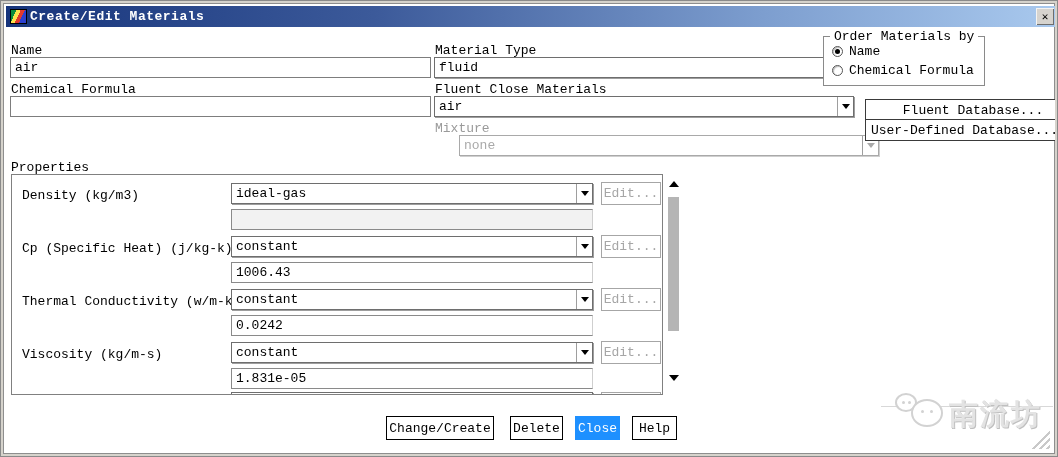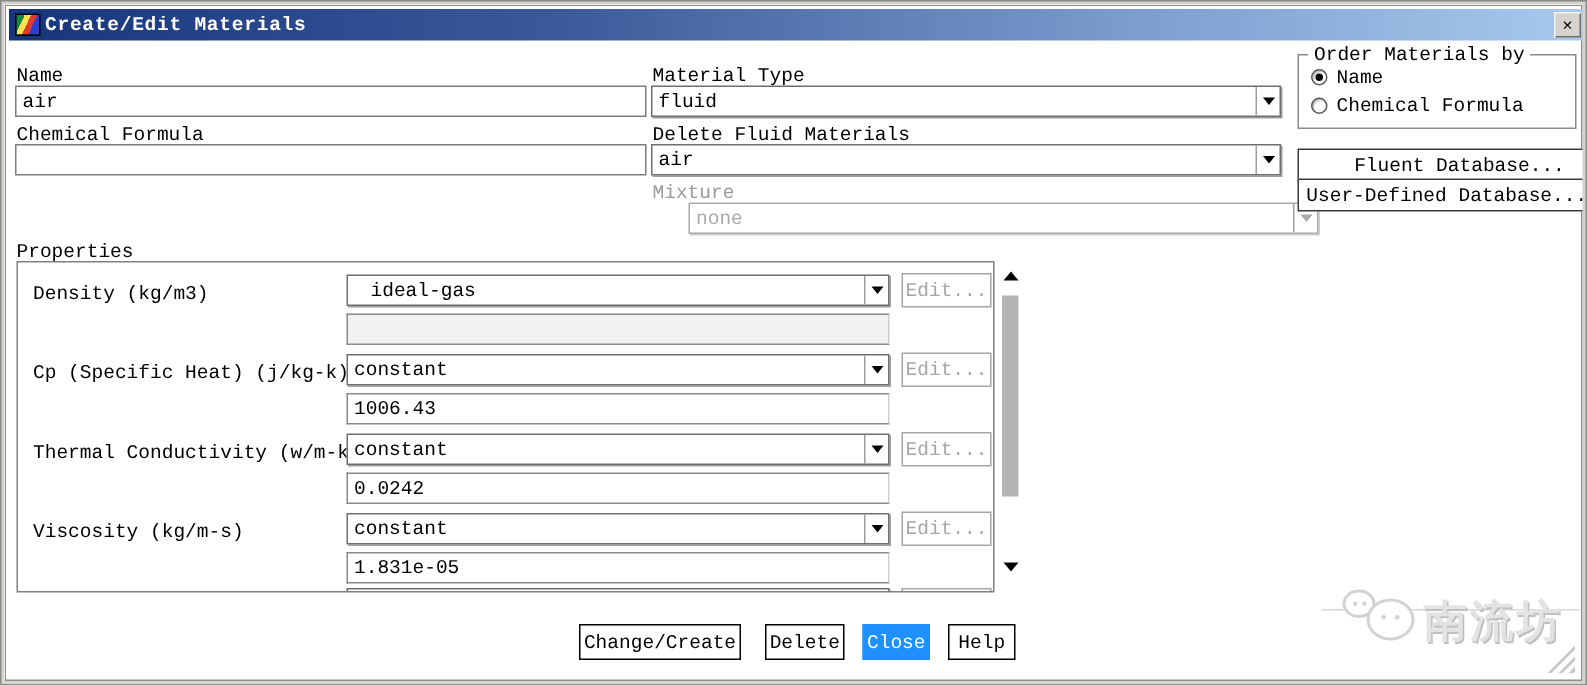--- a/index.html
+++ b/index.html
@@ -82,37 +82,37 @@
   <input class="tfield" style="left: 7px; top: 93px; width: 421px;" value="">
 
   <div class="lbl" style="left:432px;top:40px;">Material Type</div>
   <div class="combo" style="left:431px;top:54px;width:420px;">
     <span class="val">fluid</span>
     <span class="arrow-btn">
         <span class="tri"></span>
       </span>
   </div>
 
-  <div class="lbl" style="left:432px;top:79px;">Delete Fluid Materials</div>
+  <div class="lbl" style="left:432px;top:79px;">Fluent Close Materials</div>
   <div class="combo" style="left:431px;top:93px;width:420px;">
     <span class="val">air</span>
     <span class="arrow-btn">
         <span class="tri"></span>
       </span>
   </div>
 
   <div class="lbl dim" style="left:432px;top:118px;">Mixture</div>
   <div class="combo disabled" style="left:431px;top:132px;width:420px;margin-left:25px;">
     <span class="val">none</span>
     <span class="arrow-btn">
         <span class="tri"></span>
       </span>
   </div>
 
-  <div class="groupbox" style="left:862px;top:33px;width:186px;height:50px;">
+  <div class="groupbox" style="left:820px;top:33px;width:162px;height:50px;">
     <div class="legend">Order Materials by</div>
     <div class="radio-row" style="left:8px;top:7px;">
       <span class="radio">
           <span class="dot on"></span>
         </span>
       <span>Name</span>
     </div>
     <div class="radio-row" style="left:8px;top:26px;">
       <span class="radio">
           <span class="dot off"></span>
@@ -121,21 +121,21 @@
     </div>
   </div>
 
   <div class="db-btn" style="left:862px;top:96px;width:216px;">Fluent Database...</div>
   <div class="db-btn" style="left:862px;top:116px;width:199px;">User-Defined Database...</div>
 
   <div class="lbl" style="left:8px;top:157px;">Properties</div>
   <div class="propbox" style="left:8px;top:171px;width:652px;height:221px;">
 
     <div class="plabel" style="left:10px;top:13px;width:206px;">Density (kg/m3)</div>
-    <div class="combo" style="left:219px;top:8px;width:362px;padding-left:11px;">
+    <div class="combo" style="left:219px;top:8px;width:362px;">
       <span class="val">ideal-gas</span>
       <span class="arrow-btn">
           <span class="tri"></span>
         </span>
     </div>
     <div class="edit-btn" style="left:589px;top:7px;">Edit...</div>
     <div class="vfield disabled" style="left:219px;top:34px;width:362px;"></div>
 
     <div class="plabel" style="left:10px;top:66px;width:206px;">Cp (Specific Heat) (j/kg-k)</div>
     <div class="combo" style="left:219px;top:61px;width:362px;">

